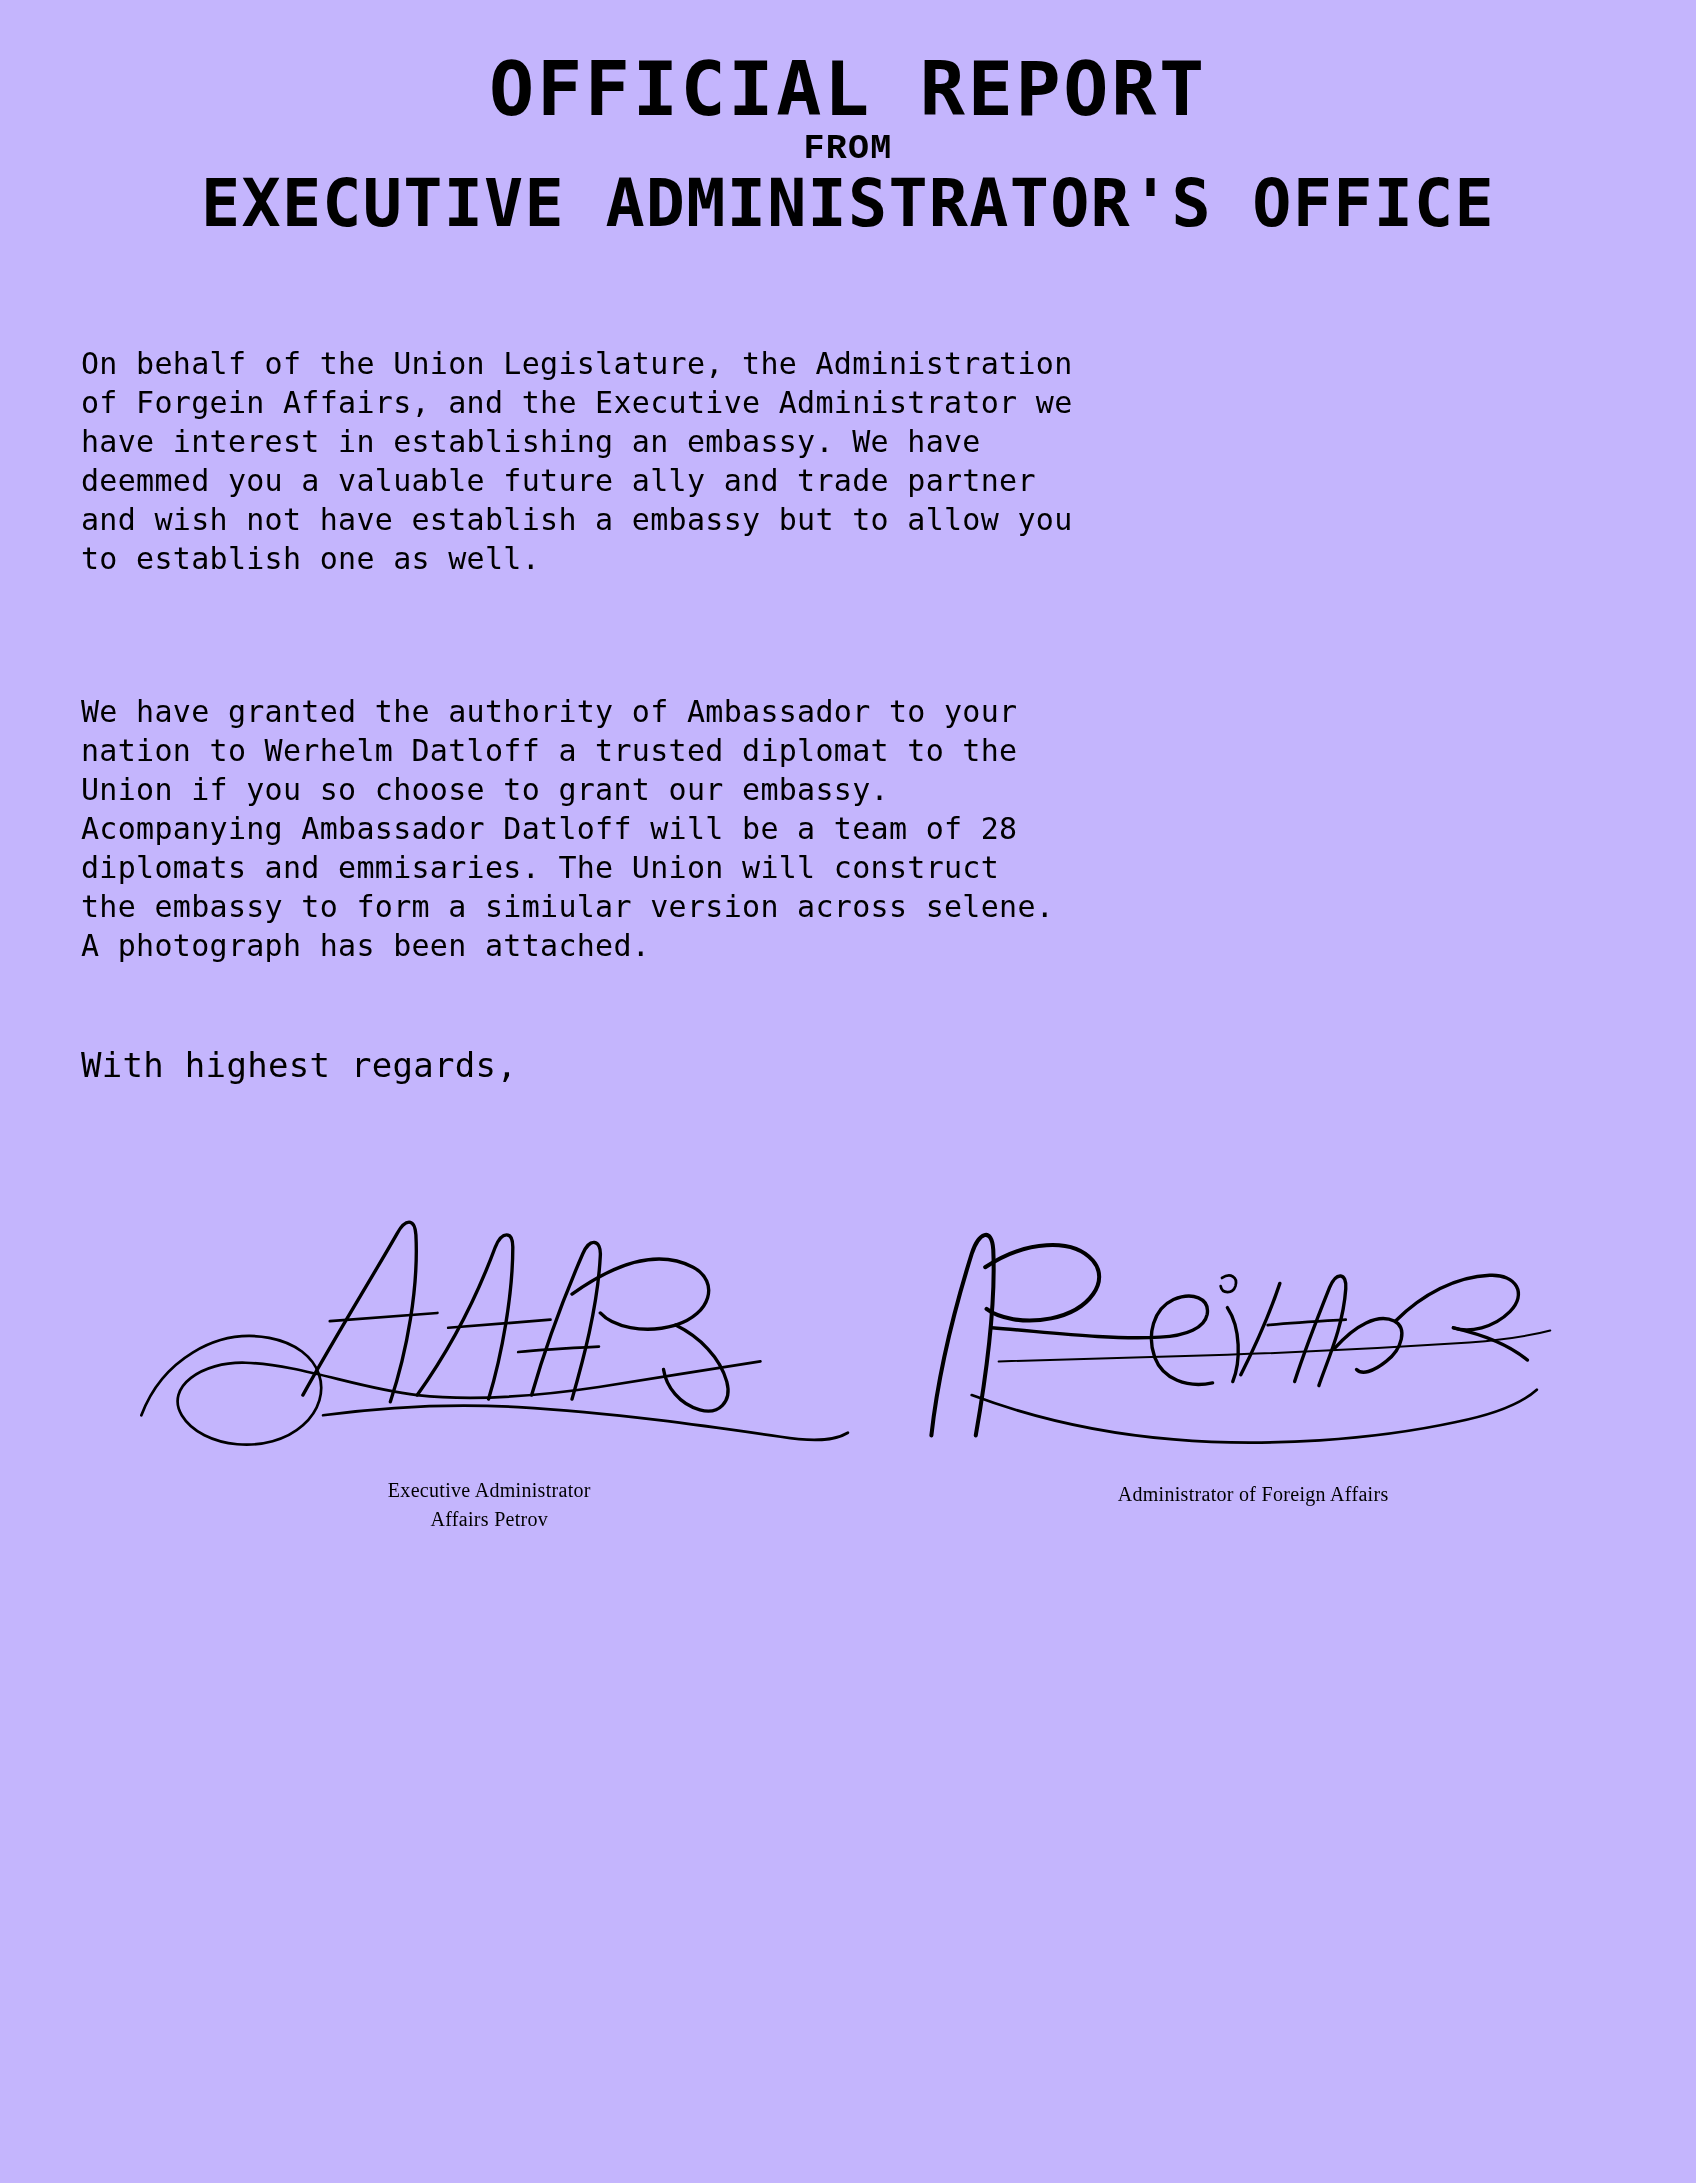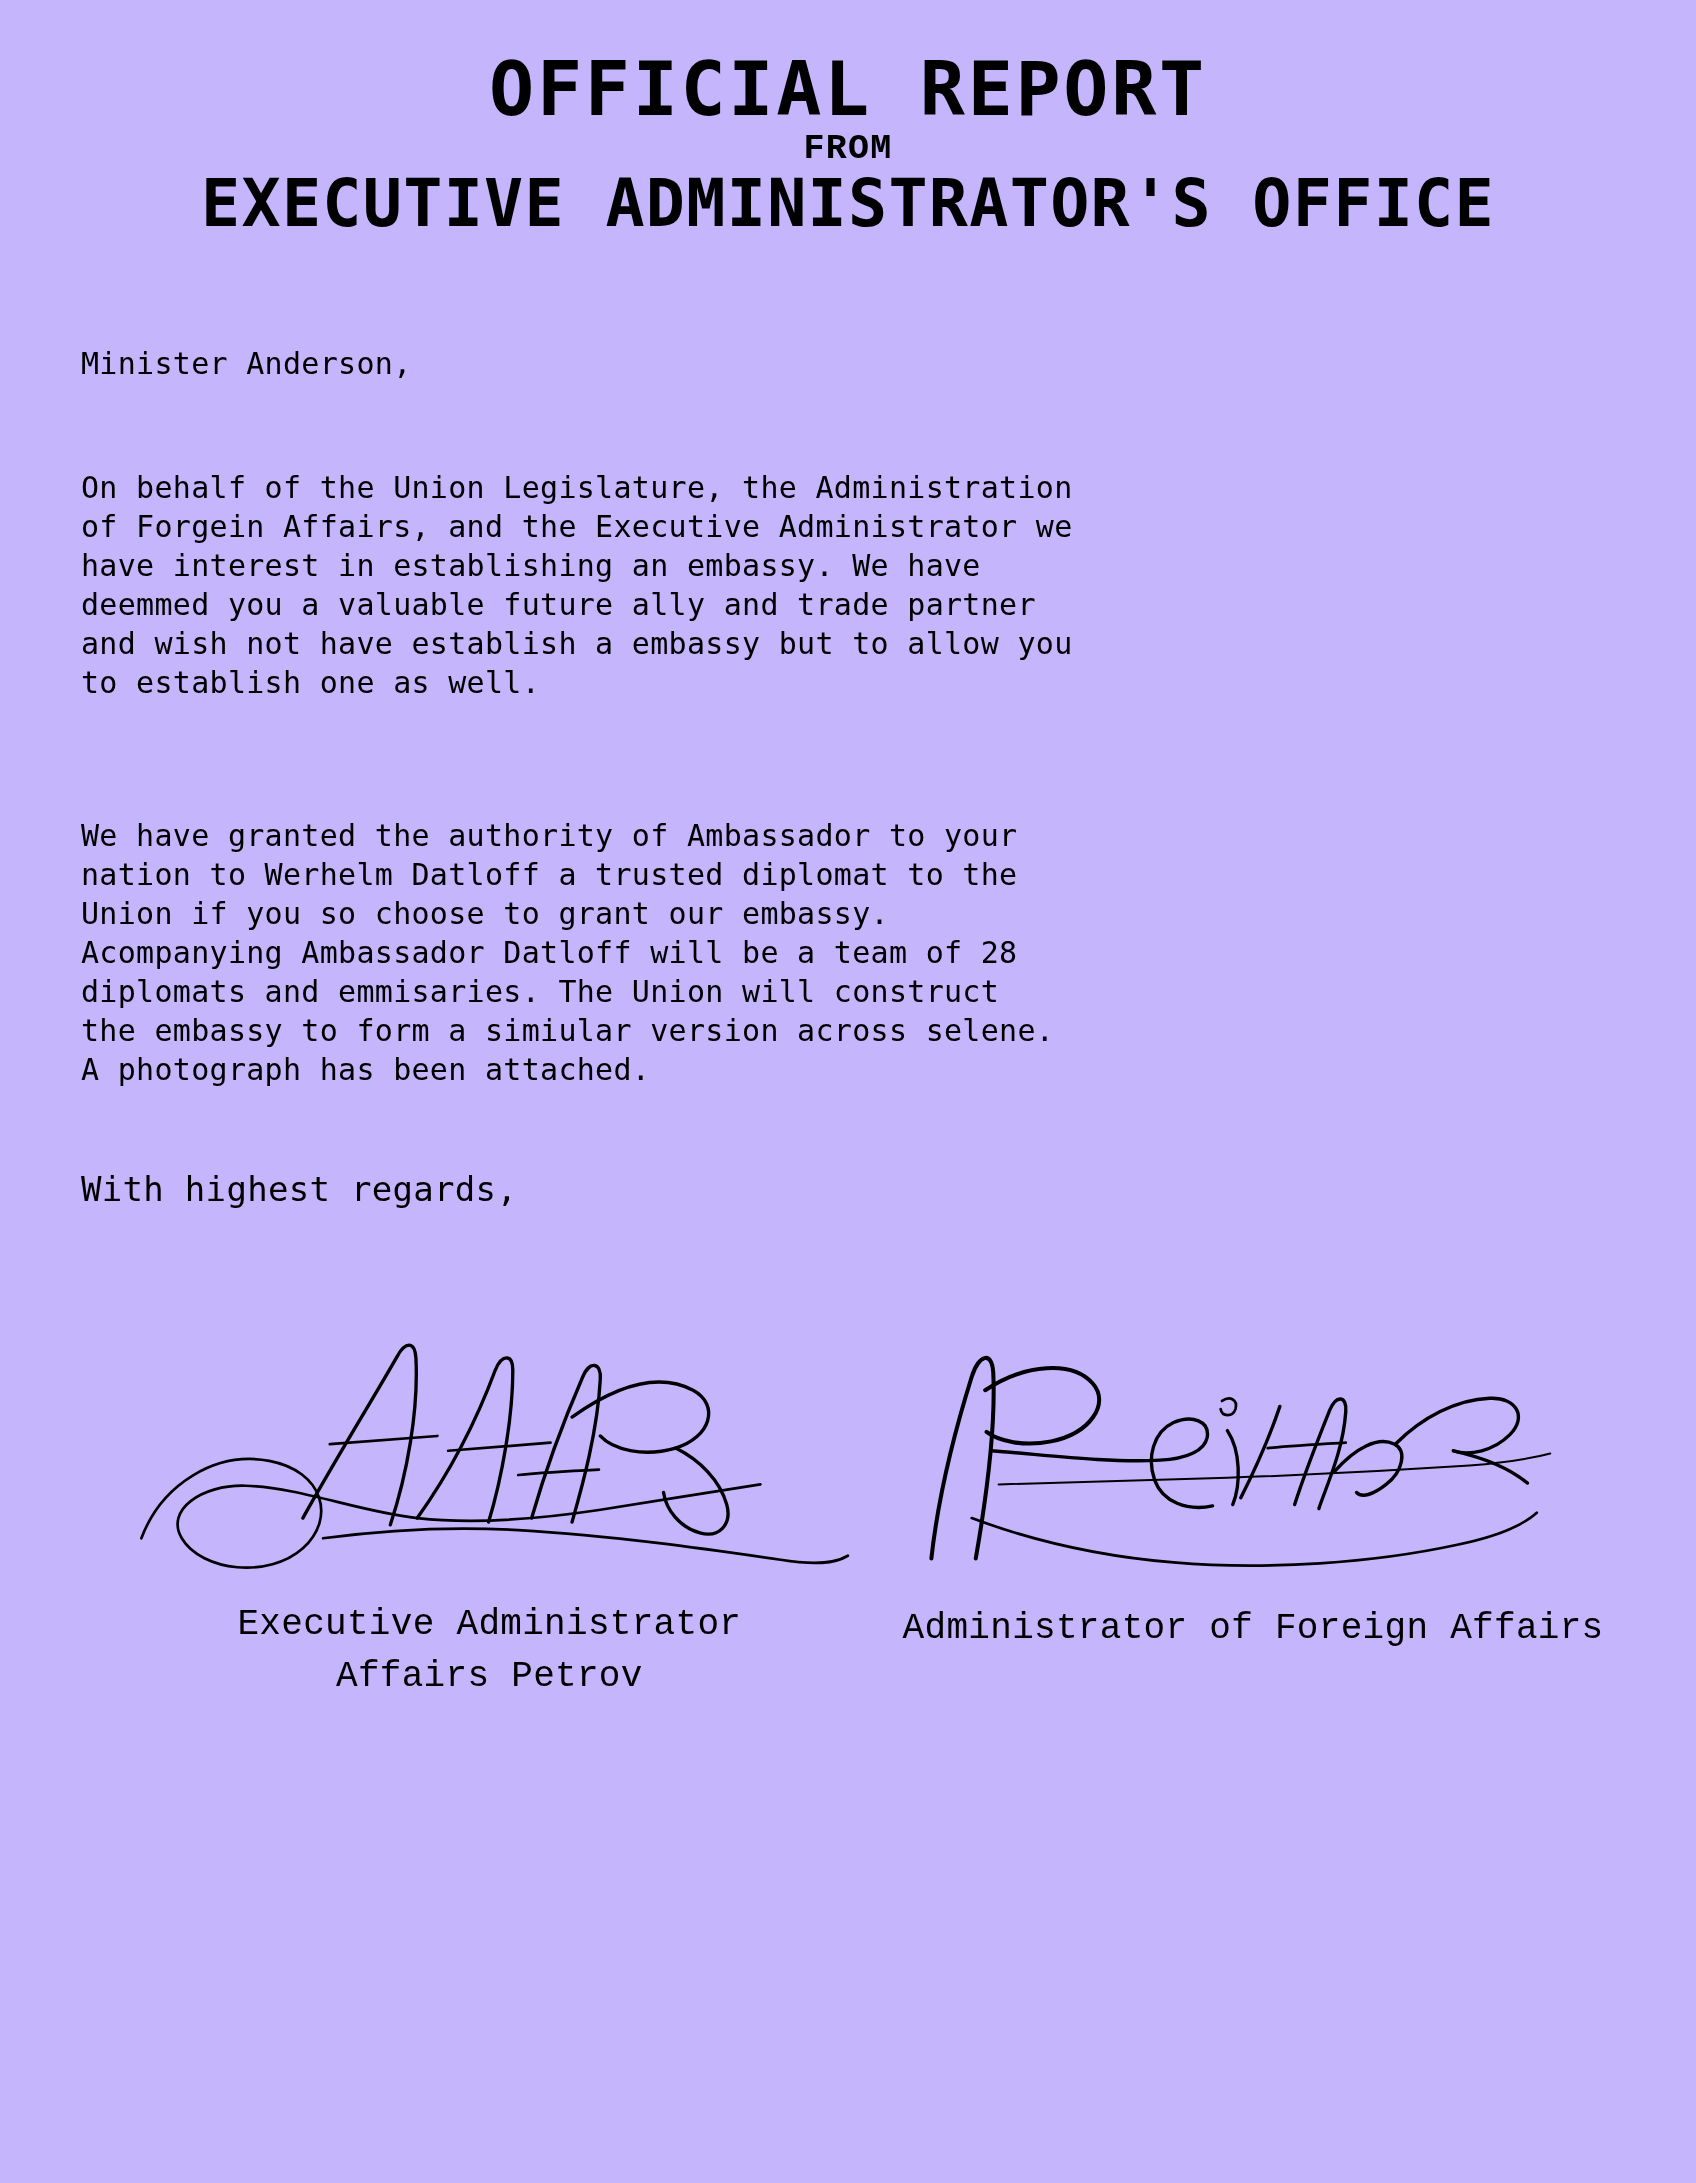--- a/index.html
+++ b/index.html
@@ -94,42 +94,41 @@
   .sig-art {
     height: 283px;
     position: relative;
   }
   .sig-art svg {
     position: absolute;
     left: 0;
     top: 0;
   }
   .sig-caption {
-    font-family: Liberation Mono, monospace;
-    font-size: 36px;
+    font-family: Liberation Serif, serif;
+    font-size: 20px;
     line-height: 1.45;
     letter-spacing: 0.3px;
   }
   .sig-caption .role { display: block; }
   .sig-caption .name { display: block; }
   .sig-block.right .sig-caption { margin-top: 4px; }
 </style>
 </head>
 <body>
 
 <div class="page">
 
   <div class="header">
     <div class="title-main">OFFICIAL REPORT</div>
     <div class="title-from">FROM</div>
     <div class="title-office">EXECUTIVE ADMINISTRATOR'S OFFICE</div>
   </div>
 
   <div class="body-text">
-    <div class="salutation">Minister Anderson,</div>
     <div class="para">On behalf of the Union Legislature, the Administration
 of Forgein Affairs, and the Executive Administrator we
 have interest in establishing an embassy. We have
 deemmed you a valuable future ally and trade partner
 and wish not have establish a embassy but to allow you
 to establish one as well.</div>
     <div class="para">We have granted the authority of Ambassador to your
 nation to Werhelm Datloff a trusted diplomat to the
 Union if you so choose to grant our embassy.
 Acompanying Ambassador Datloff will be a team of 28

